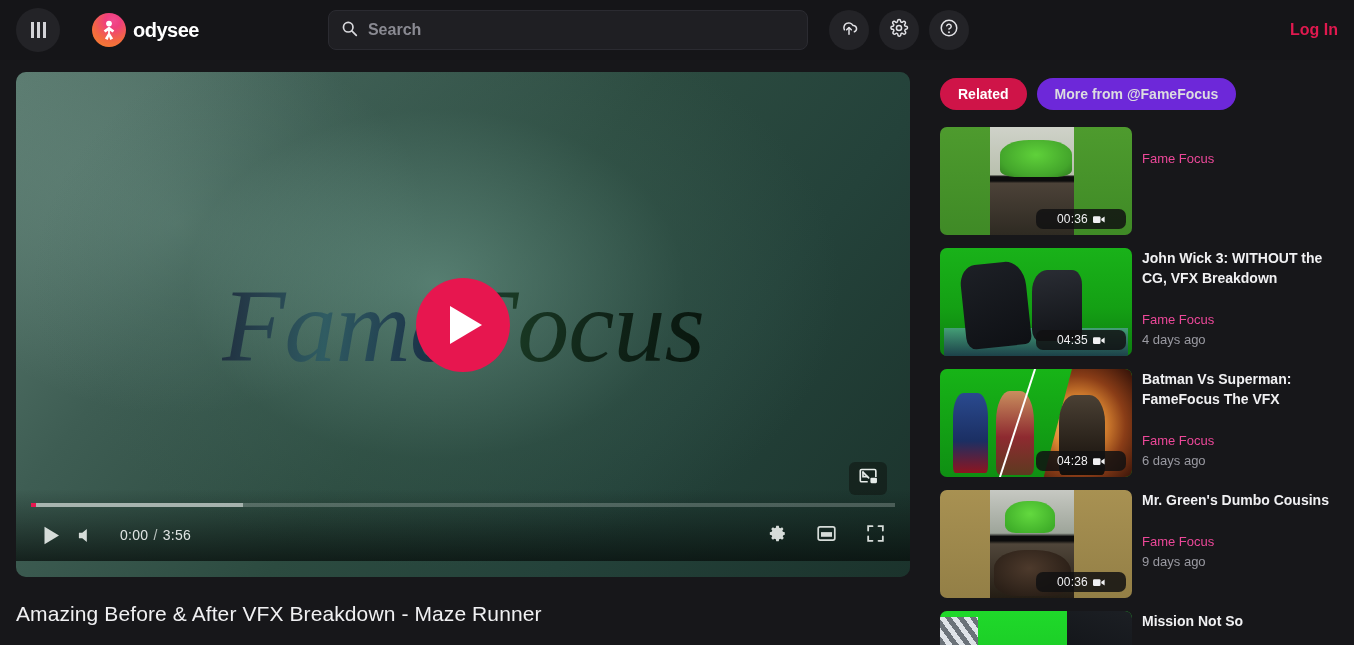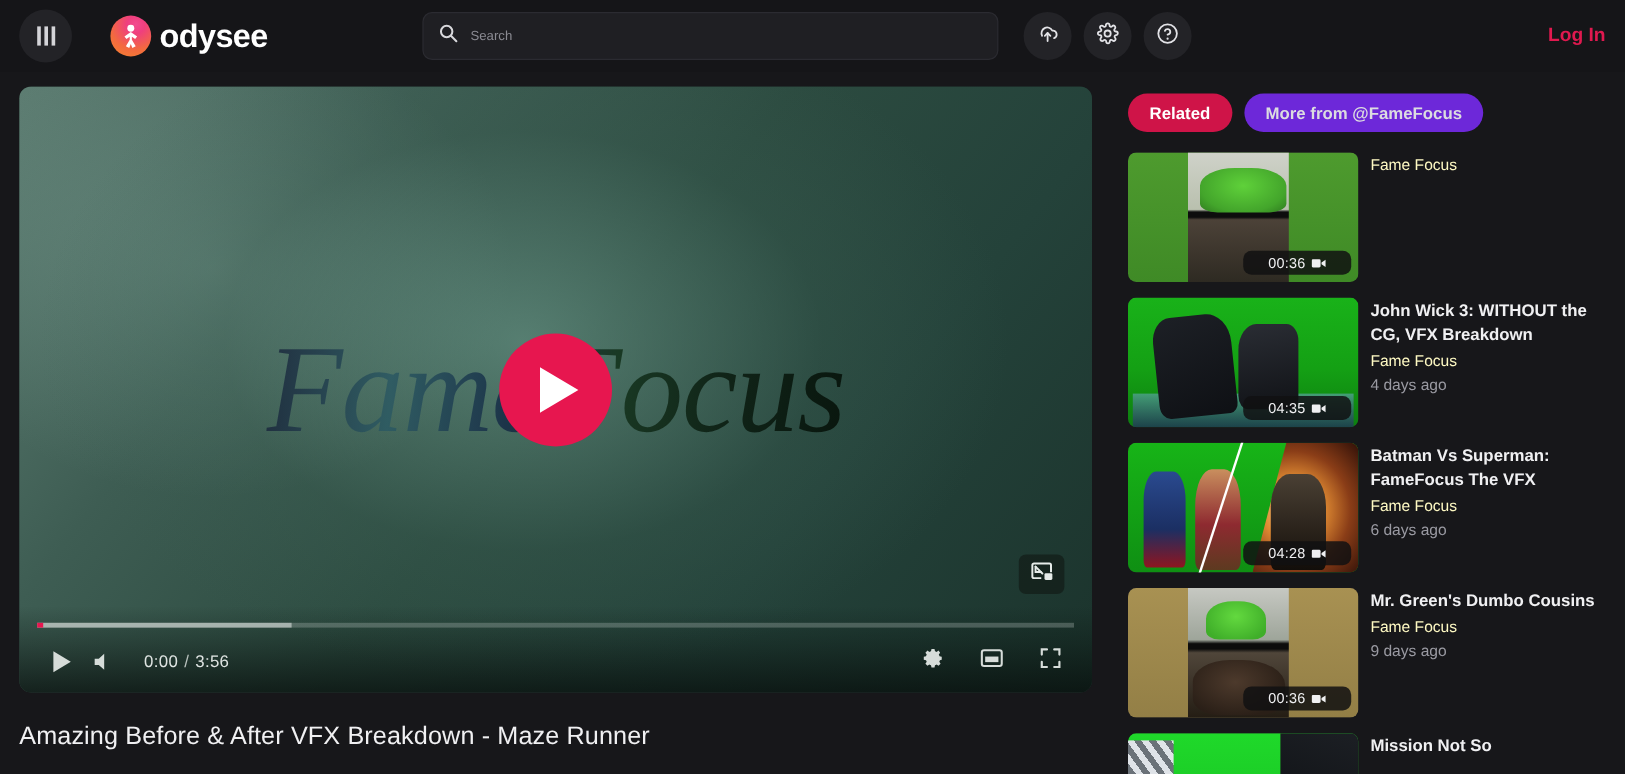--- a/index.html
+++ b/index.html
@@ -41,21 +41,21 @@
     flex: 0 0 auto;
   }
   .brand-logo {
     width: 34px; height: 34px; border-radius: 50%;
     background: radial-gradient(circle at 62% 22%, #f24b8f 0%, #ef3f7e 22%, #f36a3f 62%, #f5862c 100%);
     position: relative;
     display: flex; align-items: center; justify-content: center;
   }
   .brand-logo svg { display:block; }
   .brand-name {
-    font-size: 27px;
+    font-size: 20px;
     font-weight: 700;
     letter-spacing: -0.5px;
     color: #ffffff;
   }
 
   .search-wrap {
     margin-left: 129px;
     width: 480px;
     height: 40px;
     background: #1f1f23;
@@ -64,23 +64,24 @@
     display: flex; align-items: center;
     padding: 0 12px;
     gap: 10px;
     flex: 0 0 auto;
   }
   .search-input {
     background: transparent;
     border: none;
     outline: none;
     color: #e8e8ea;
-    font-size: 11px;
+    font-size: 16px;
     font-family: "Liberation Sans", sans-serif;
     width: 100%;
+    font-weight: bold;
   }
   .search-input::placeholder { color: #8a8a92; }
 
   .icon-btn {
     width: 40px; height: 40px;
     border-radius: 50%;
     background: #232327;
     display: flex; align-items: center; justify-content: center;
     cursor: pointer;
     flex: 0 0 auto;
@@ -176,21 +177,21 @@
     width: 38px; height: 33px;
     border-radius: 6px;
     background: rgba(18,26,22,0.68);
     display: flex; align-items: center; justify-content: center;
     cursor: pointer;
     z-index: 4;
   }
 
   .controls {
     position: absolute;
-    left: 0; right: 0; bottom: 0;
+    left: 0; right: 0; bottom: 16px;
     height: 72px;
     z-index: 5;
     background: linear-gradient(to top, rgba(6,12,10,0.72) 0%, rgba(8,16,13,0.32) 55%, rgba(0,0,0,0) 100%);
   }
   .progress-row {
     position: absolute;
     left: 15px; right: 15px; top: 13px;
     height: 5px;
     cursor: pointer;
   }
@@ -327,21 +328,21 @@
   }
 
   .rec-meta { flex: 1; min-width: 0; padding-top: 1px; }
   .rec-title {
     font-size: 14px;
     font-weight: 700;
     color: #f0f0f2;
     line-height: 1.42;
     margin-bottom: 2px;
   }
-  .rec-channel { font-size: 13px; color: #fef9c3; line-height: 1.55; }
+  .rec-channel { font-size: 13px; color: #ec4899; line-height: 1.55; margin-top: 21px; }
   .rec-date { font-size: 13px; color: #9a9aa2; line-height: 1.55; }
 </style>
 </head>
 <body>
 
 <div class="header">
 
   <div class="menu-btn">
     <span class="menu-bars">
       <i></i>

